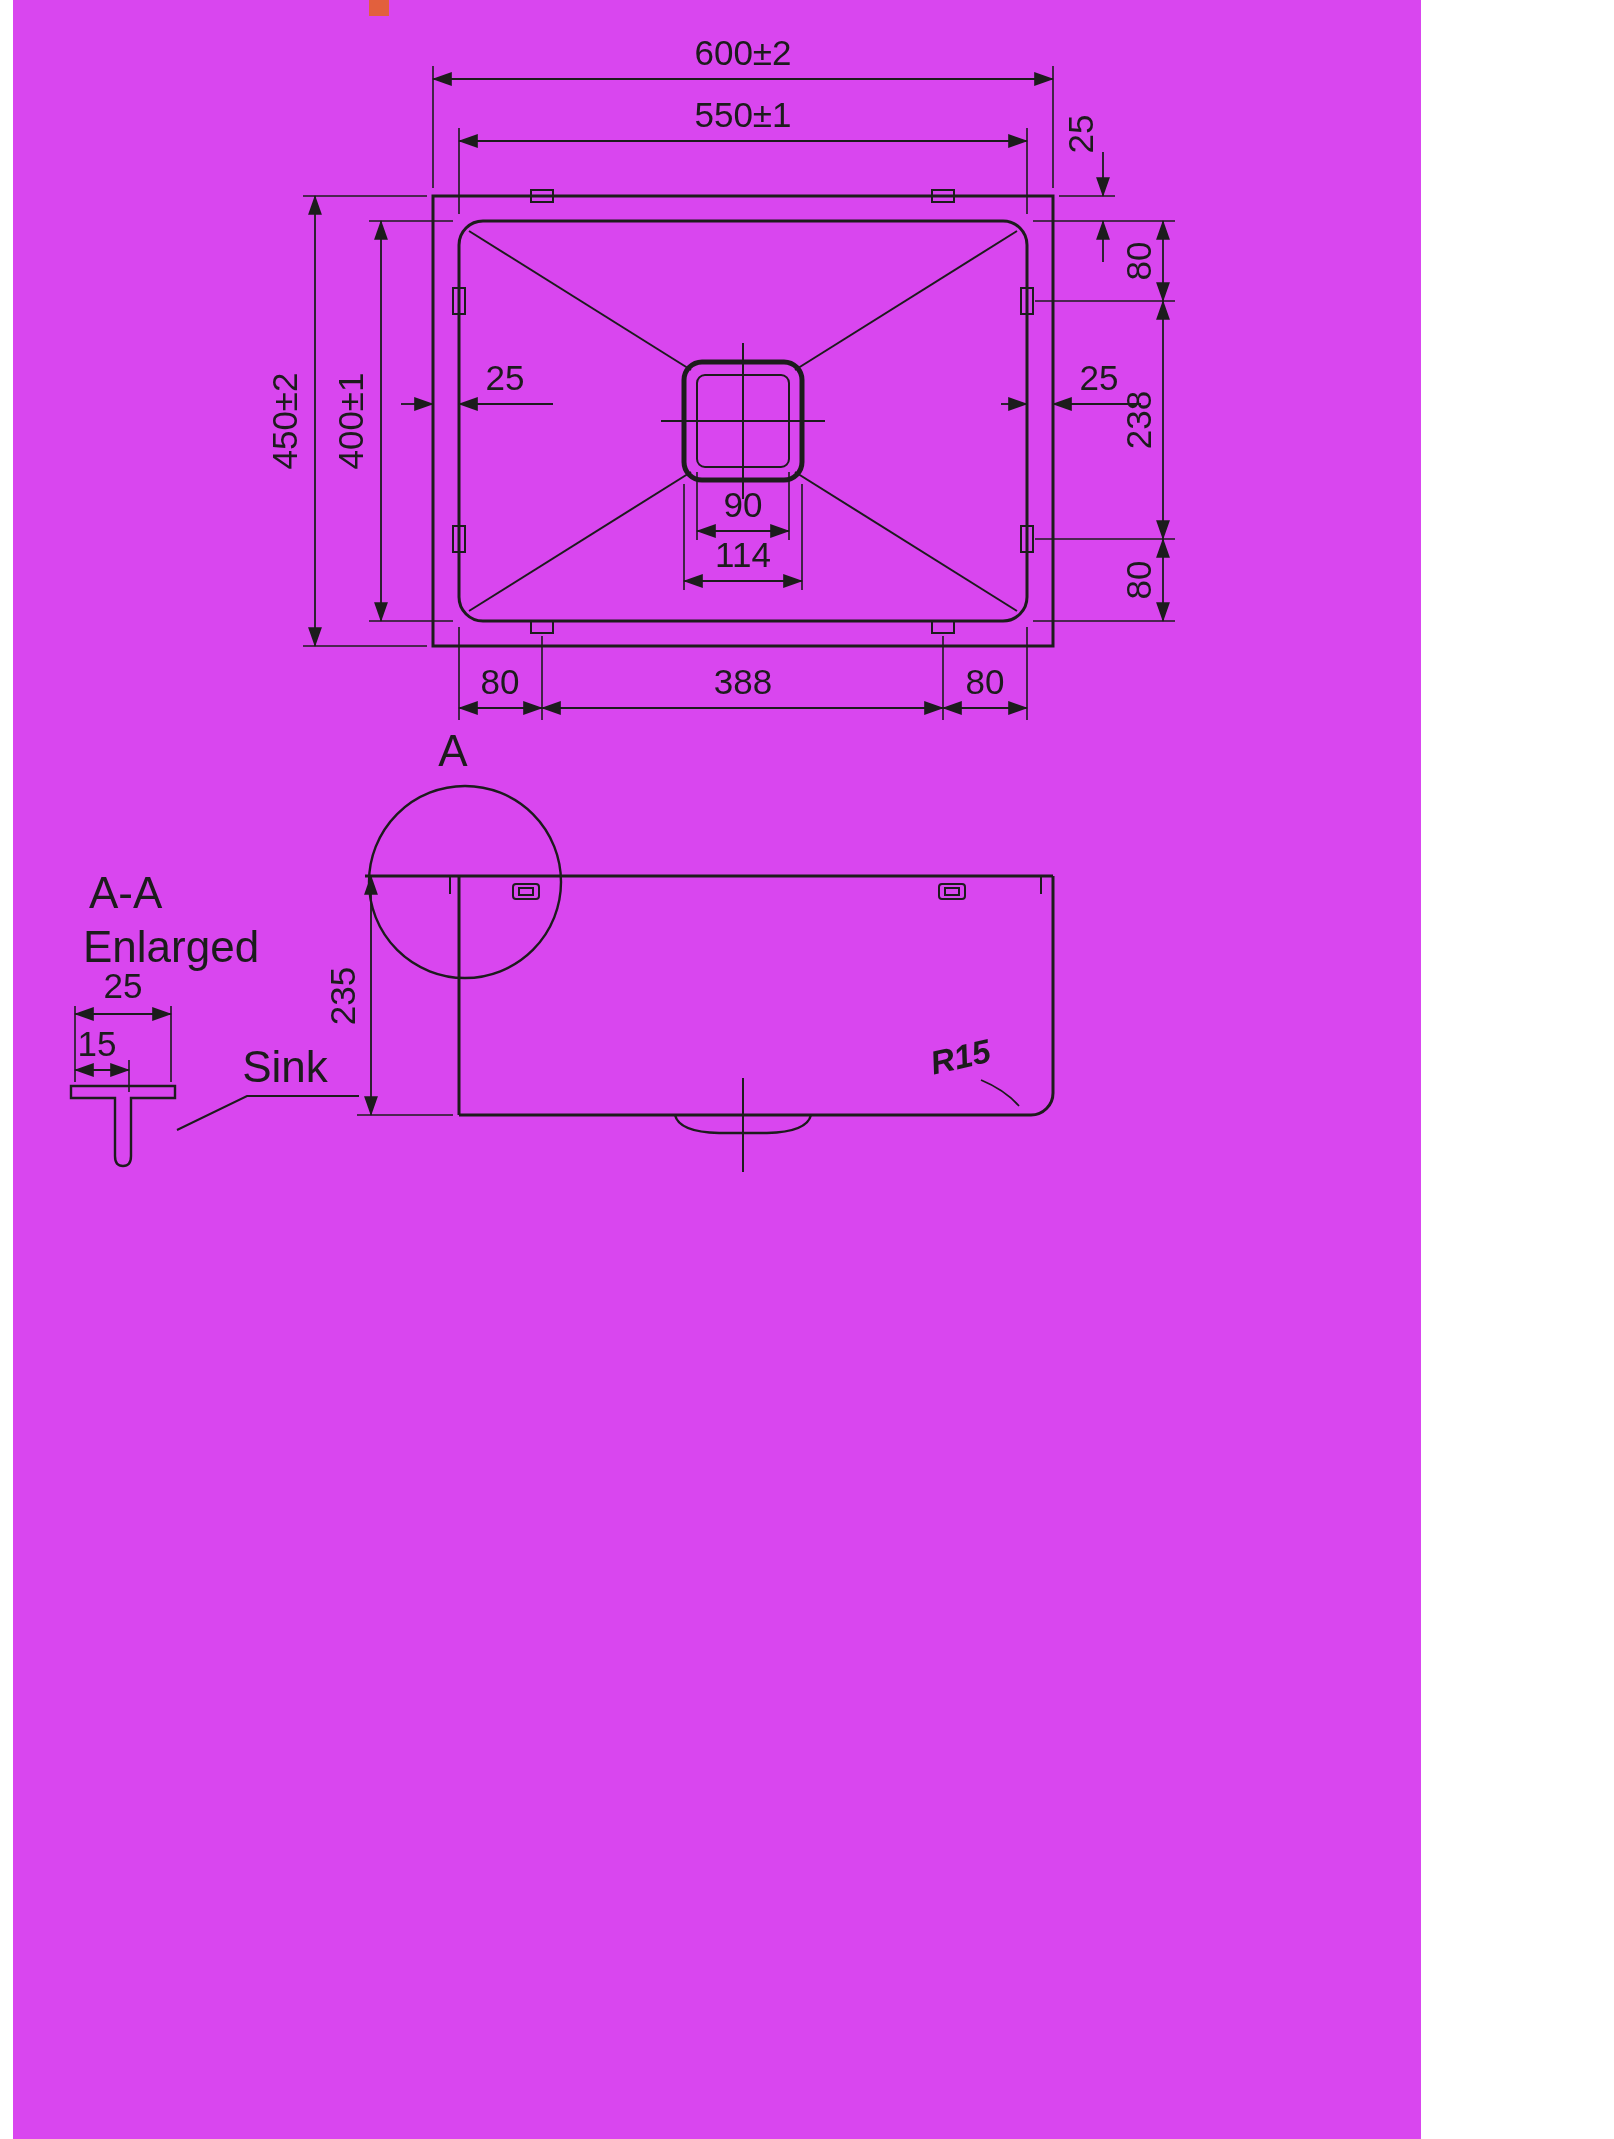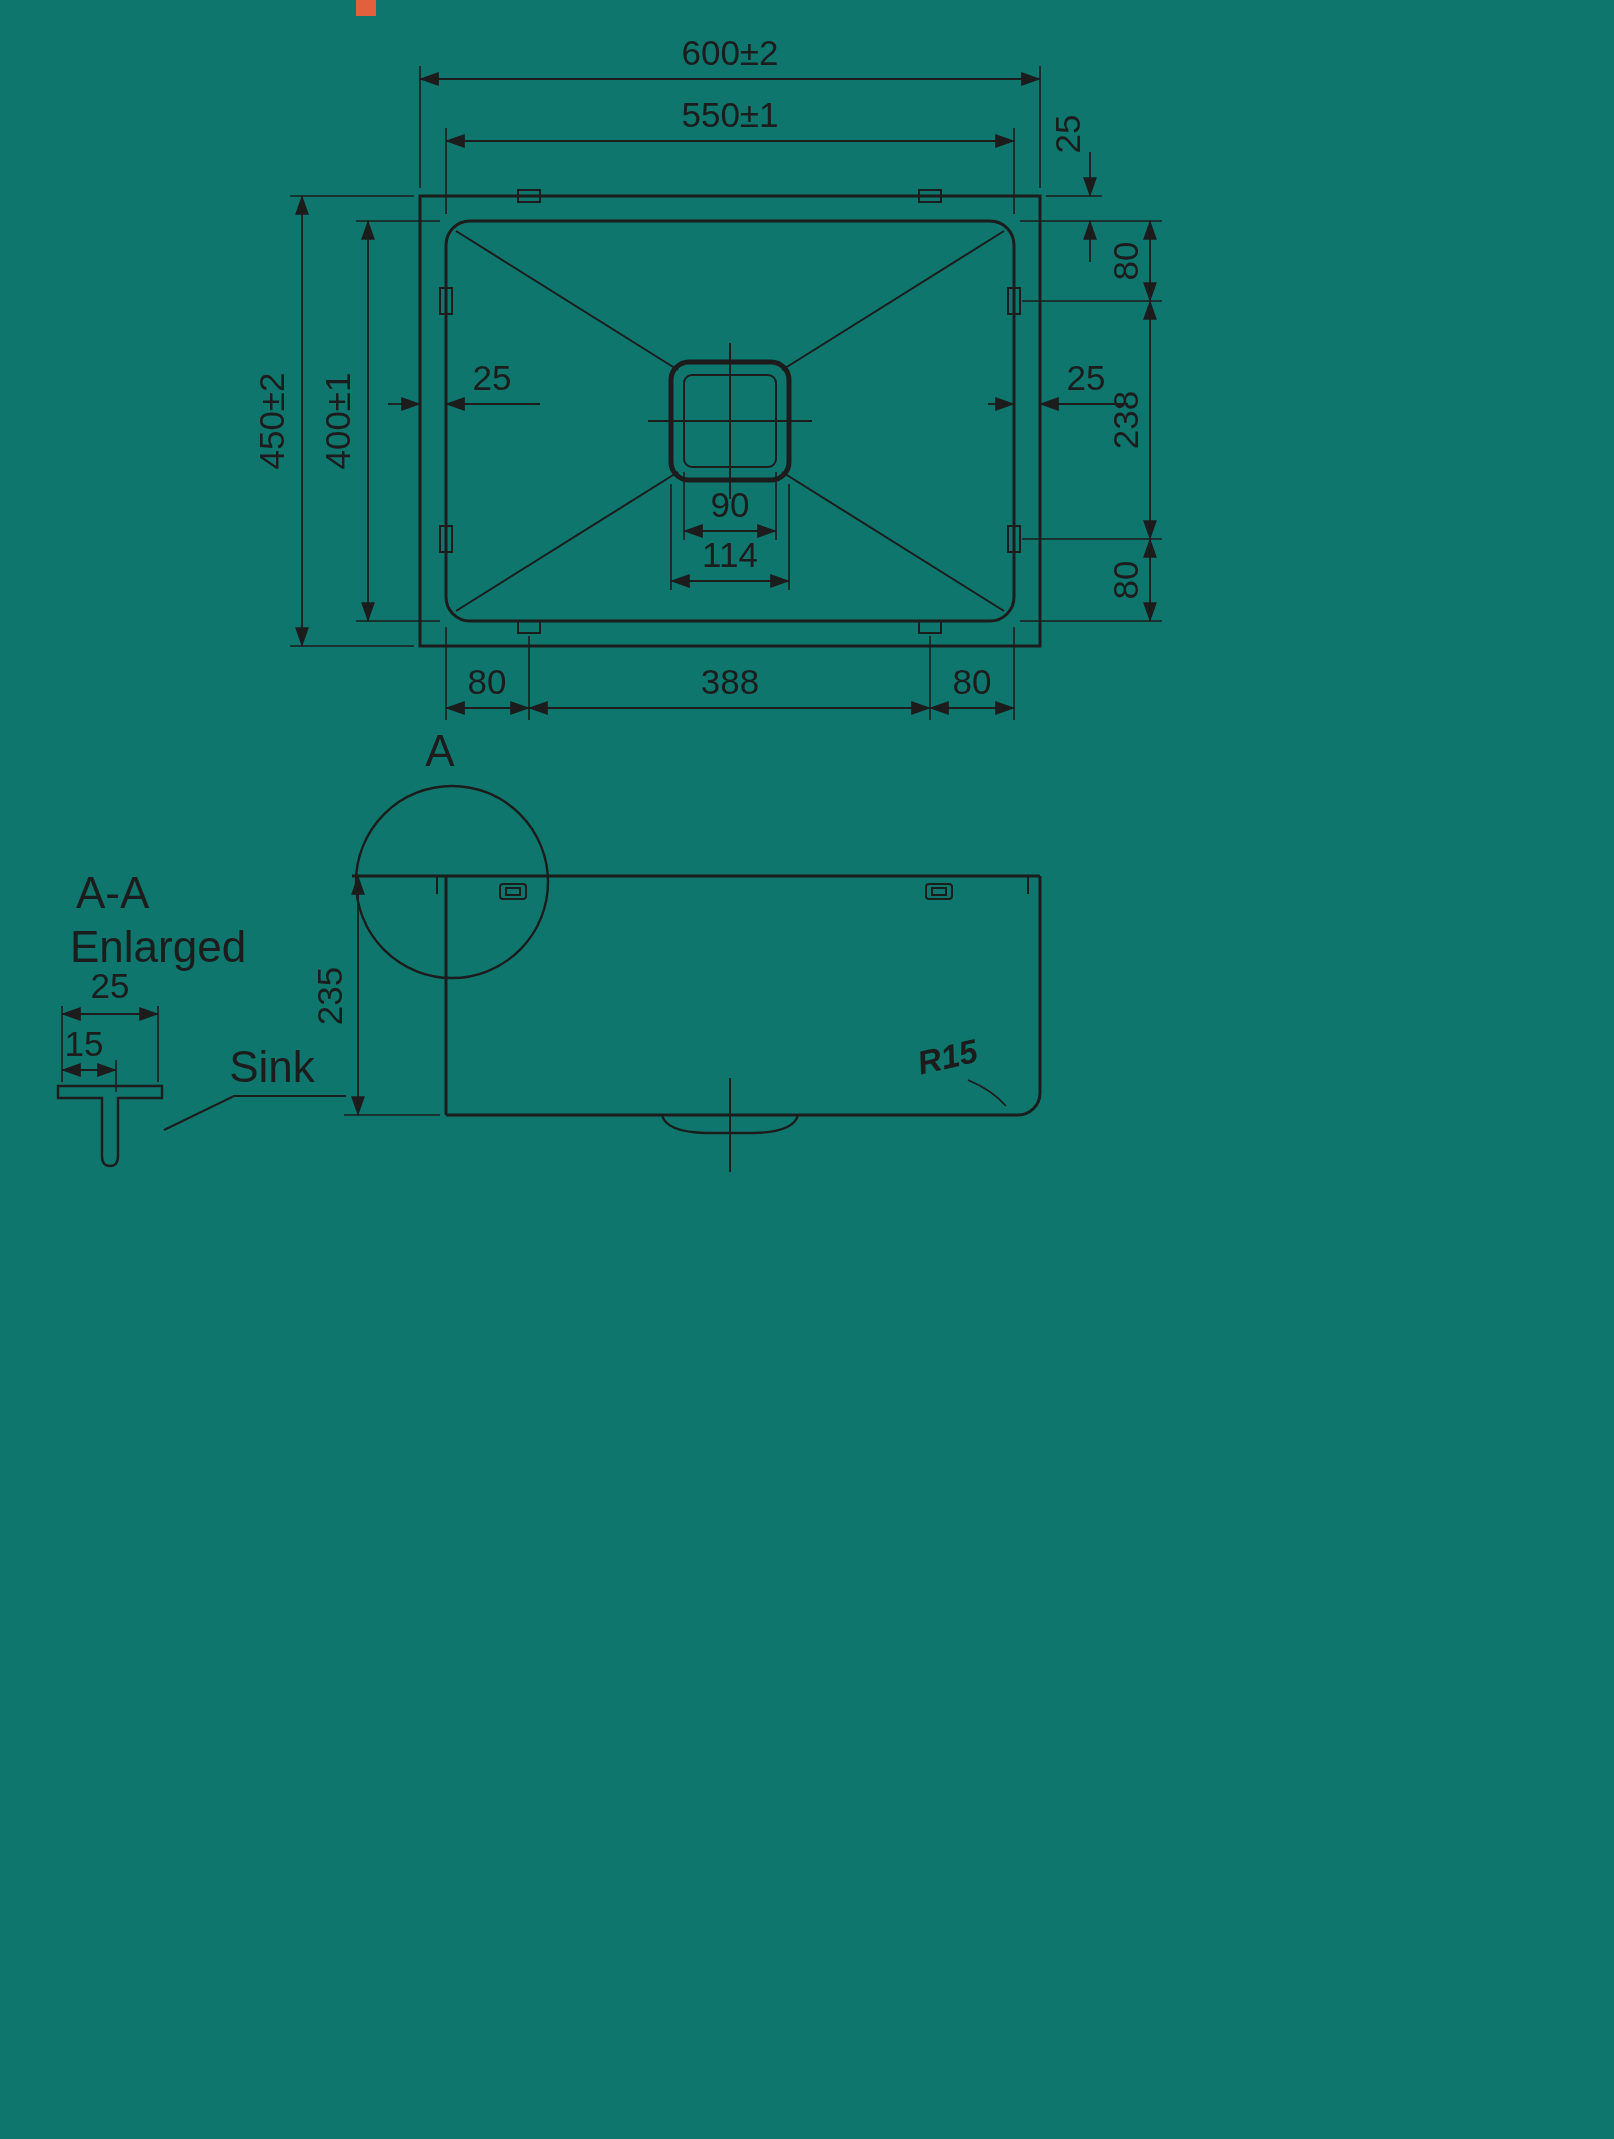--- a/index.html
+++ b/index.html
@@ -1,16 +1,16 @@
 <!DOCTYPE html>
 <html><head>
 <meta charset="utf-8">
 <style>
   html,body{margin:0;padding:0;background:#ffffff;}
-  #canvas{position:relative;width:1614px;height:2139px;background:#0f766e;overflow:hidden;}
+  #canvas{position:relative;width:1408px;height:2139px;background:#d946ef;overflow:hidden;margin-left:13px;}
   svg{position:absolute;left:0;top:0;}
   .outline{fill:none;stroke:#1c1c1c;stroke-width:3;}
   .mid{fill:none;stroke:#1c1c1c;stroke-width:2.4;}
   .thin{fill:none;stroke:#1c1c1c;stroke-width:2;}
   .dim{fill:none;stroke:#1c1c1c;stroke-width:1.8;}
   .ext{fill:none;stroke:#1c1c1c;stroke-width:1.6;}
   text{font-family:"Liberation Sans", sans-serif;fill:#1c1c1c;font-size:35px;}
   .big{font-size:44px;}
   .it{font-style:italic;font-weight:bold;font-size:33px;}
   .mid-anchor{text-anchor:middle;}

